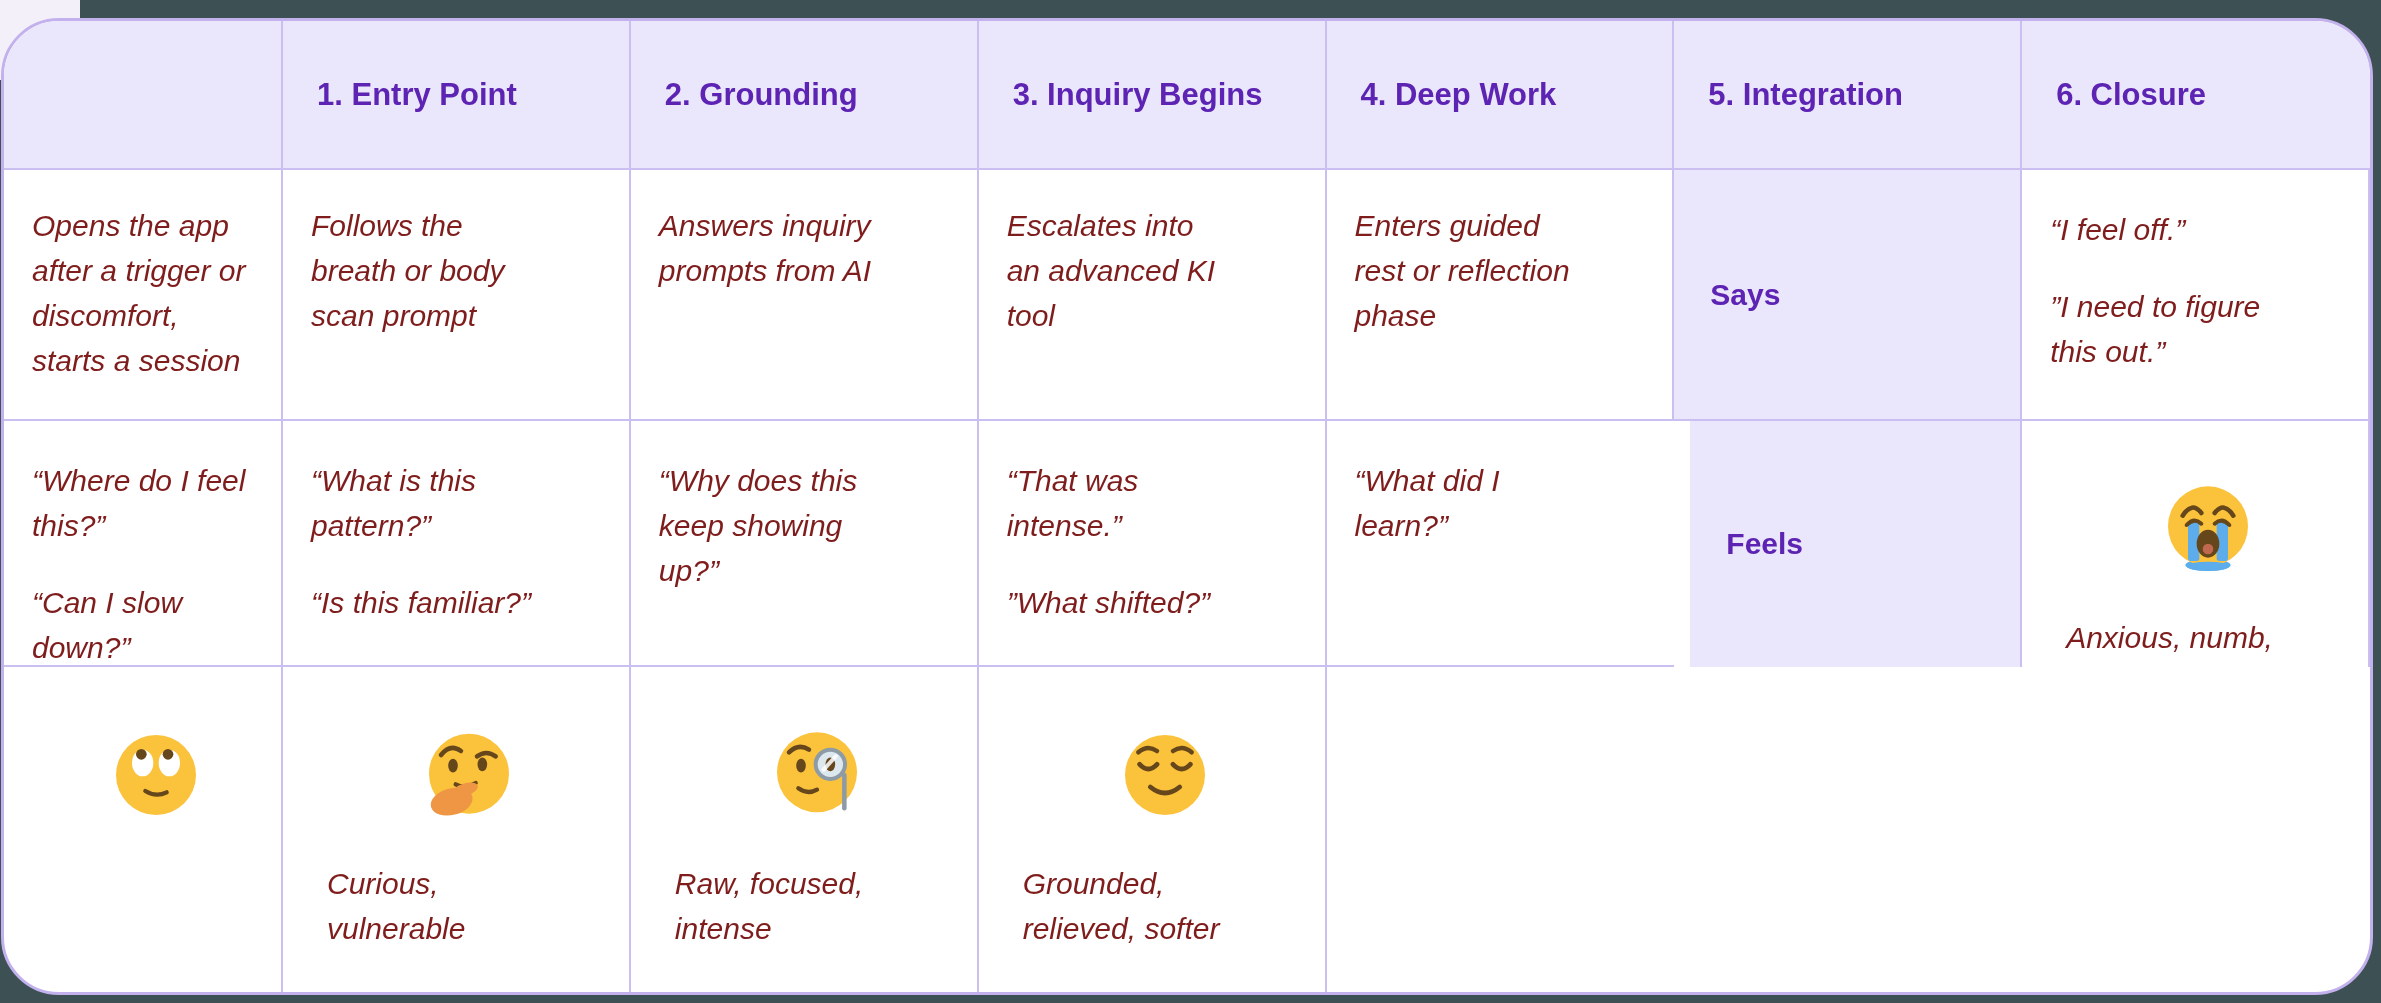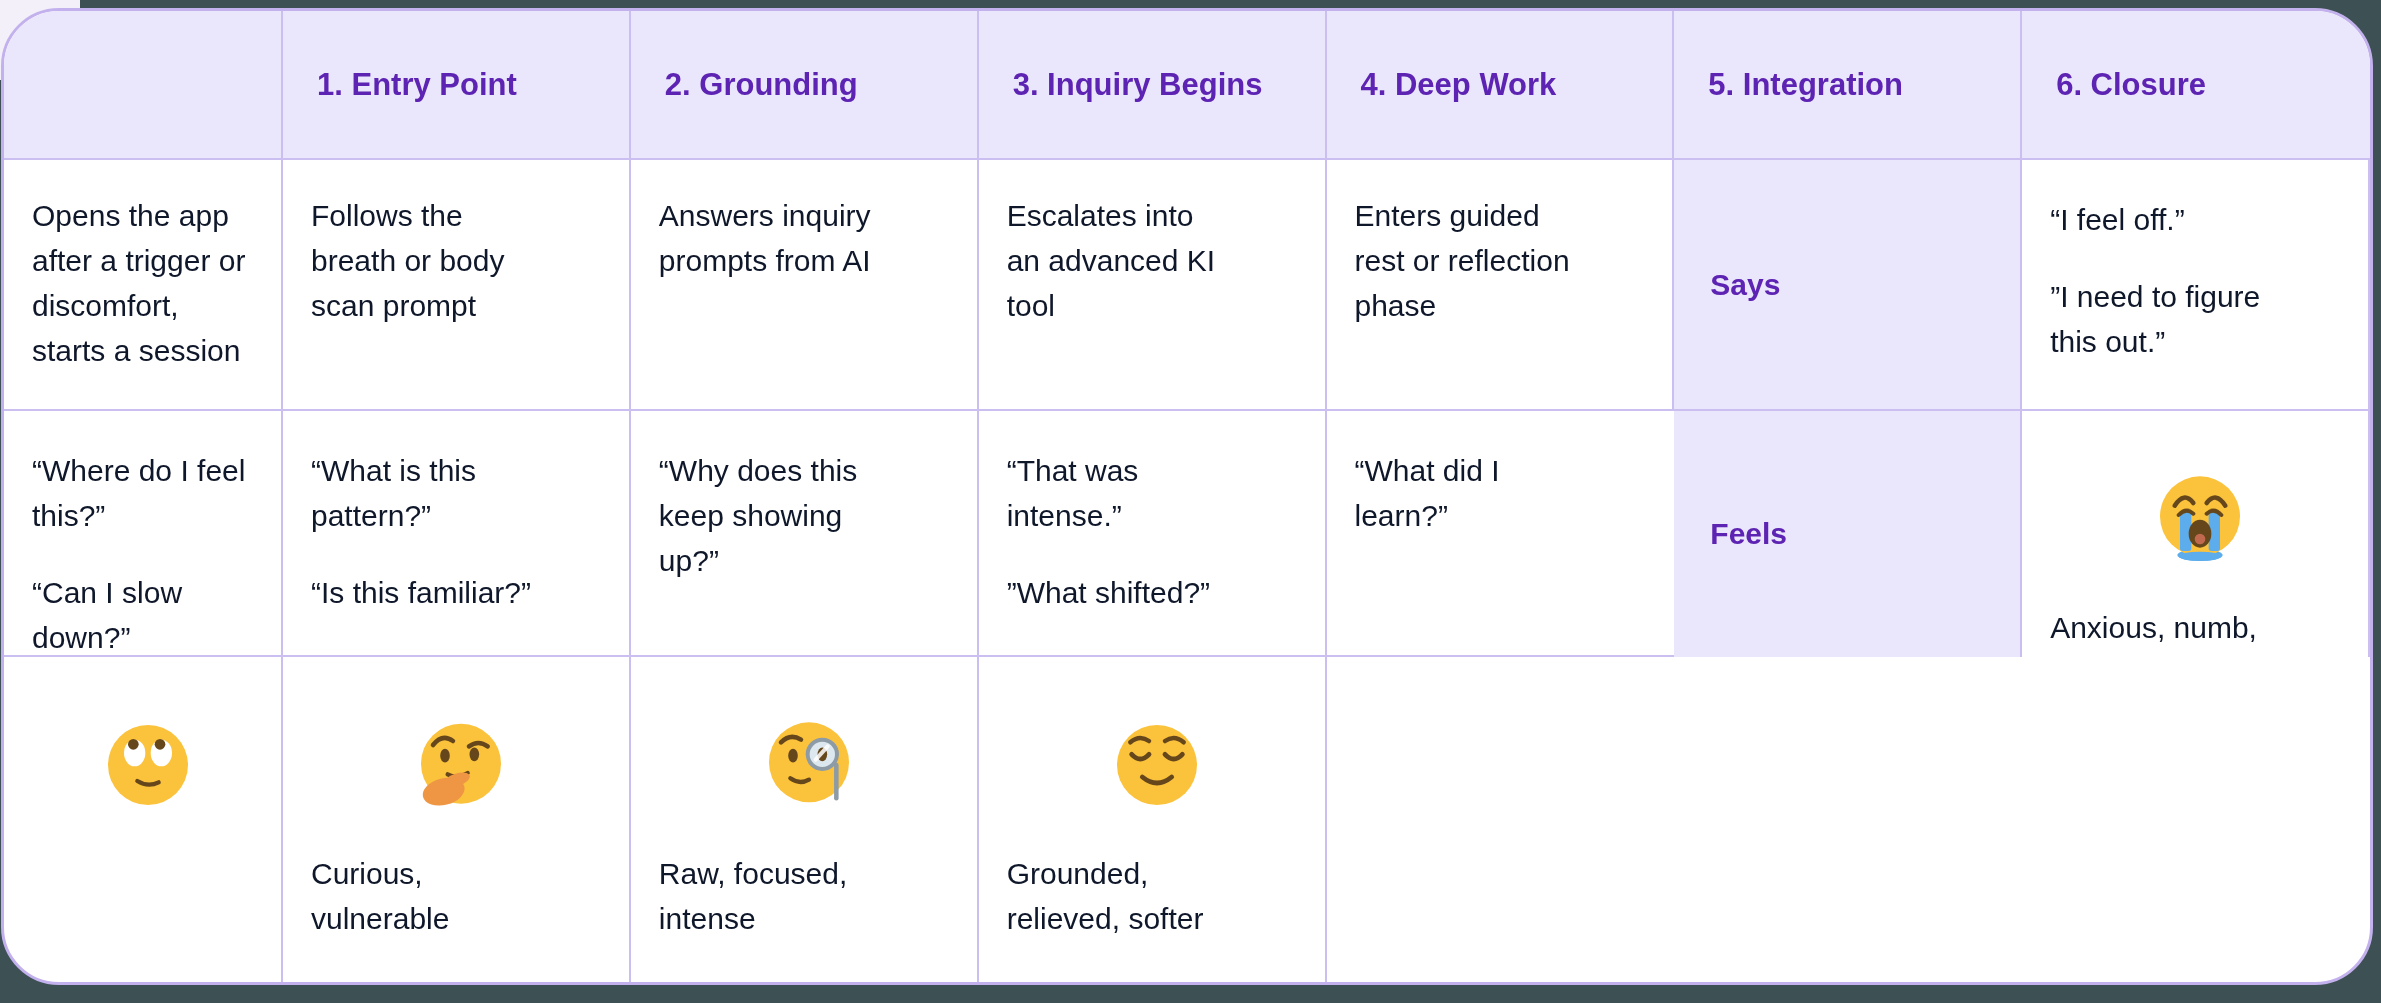--- a/index.html
+++ b/index.html
@@ -15,64 +15,65 @@
     font-family: "Liberation Sans", sans-serif;
   }
   .corner-patch {
     position: absolute;
     left: 0; top: 0;
     width: 80px; height: 80px;
     background: #F3F0F9;
   }
   .card {
     position: absolute;
-    left: 1px; top: 8px;
+    left: 1px; top: 18px;
     width: 2372px; height: 977px;
     box-sizing: border-box;
     border: 3px solid #C3B1EE;
     border-radius: 58px;
     background: #FFFFFF;
     overflow: hidden;
   }
   .grid {
     display: grid;
     width: 100%; height: 100%;
     grid-template-columns: 279px repeat(6, 1fr);
     grid-template-rows: 149px 251px 246px auto;
   }
   .cell {
     box-sizing: border-box;
     border-right: 2px solid #CBBEF1;
     border-bottom: 2px solid #CBBEF1;
     overflow: hidden;
   }
   .cell.last-col { border-right: none; }
-  .cell.last-row { border-bottom: none; }
+  .cell.last-row { border-bottom: none; margin-left: 16px; }
   .lavender { background: #EAE6FB; }
   .head-cell {
     display: flex;
     align-items: center;
     padding-left: 34px;
     font-size: 31px;
     font-weight: bold;
     color: #5D23B2;
   }
   .rowlabel-cell {
     display: flex;
     align-items: center;
     padding-left: 36px;
     font-size: 30px;
     font-weight: bold;
     color: #5D23B2;
   }
   .body-cell {
     font-size: 30px;
     line-height: 45px;
-    color: #0f172a;
+    color: #7f1d1d;
     padding: 33px 18px 0 28px;
+    font-style: italic;
   }
   .pre { white-space: pre-line; }
   .says-cell p { margin: 4px 0 32px 0; white-space: pre-line; }
   .feels-cell { padding-top: 60px; }
   .emoji-wrap {
     display: flex;
     justify-content: center;
     margin-bottom: 38px;
   }
   .emoji-wrap svg { width: 96px; height: 96px; }

